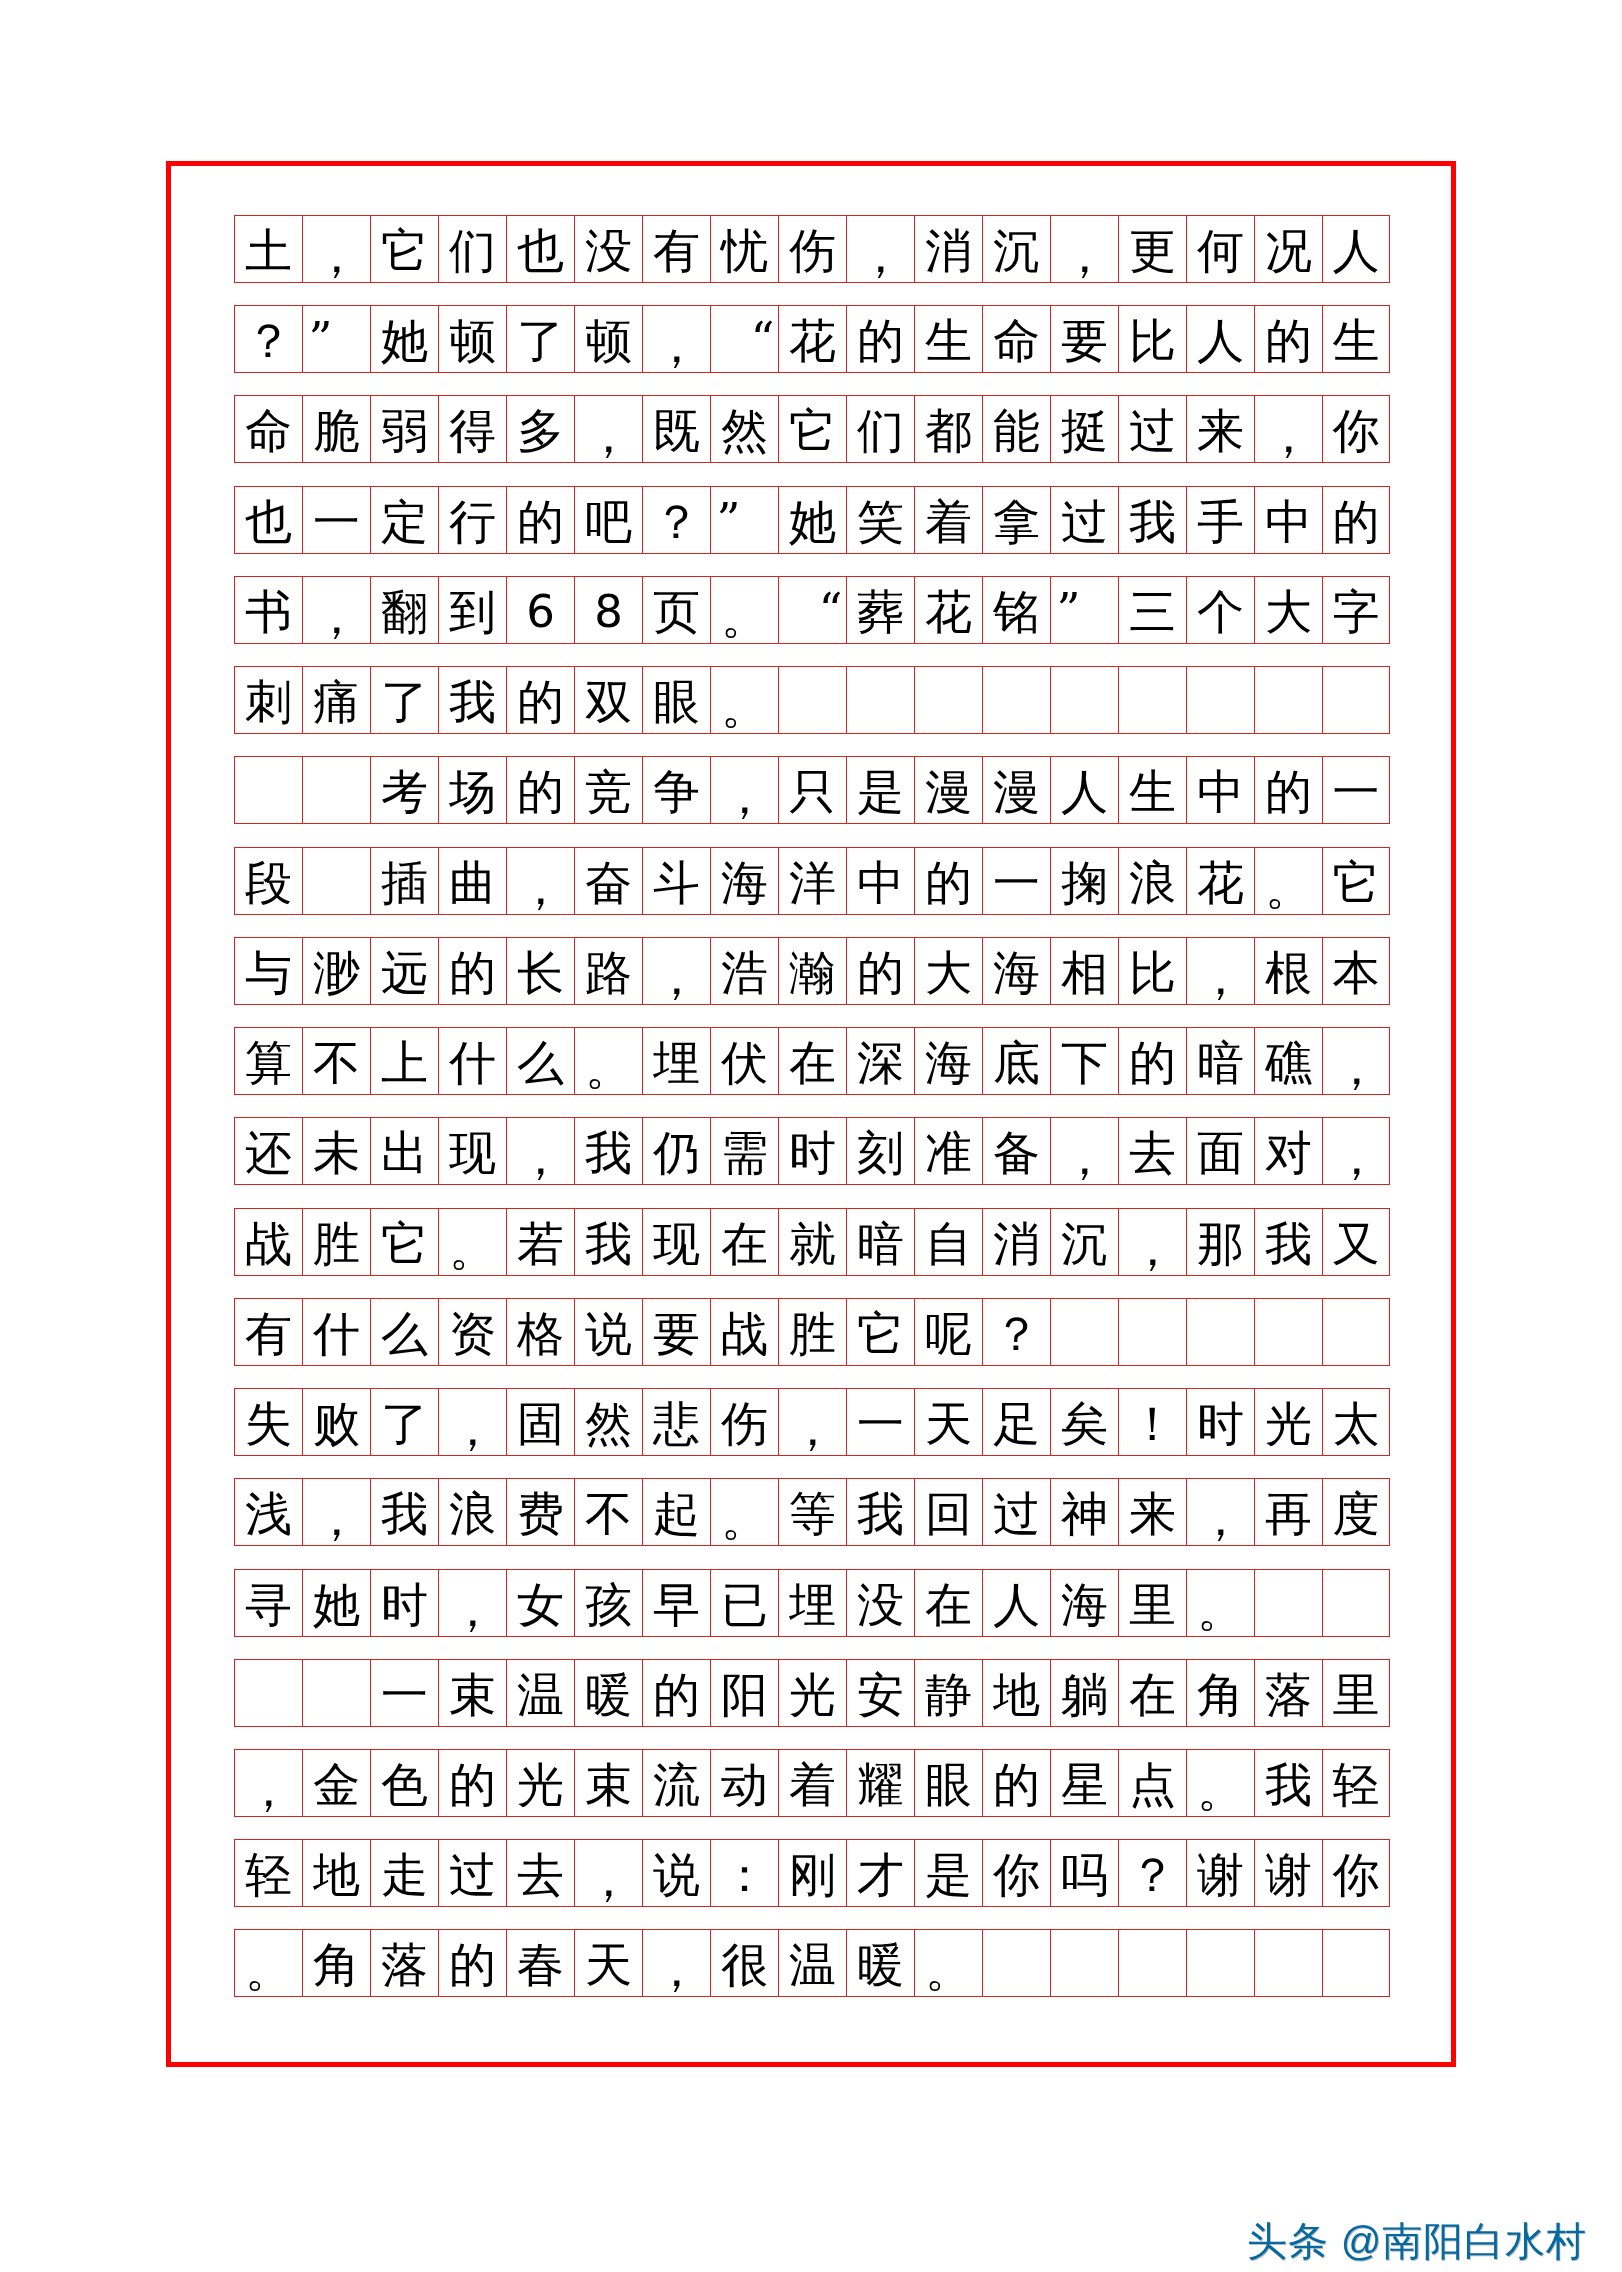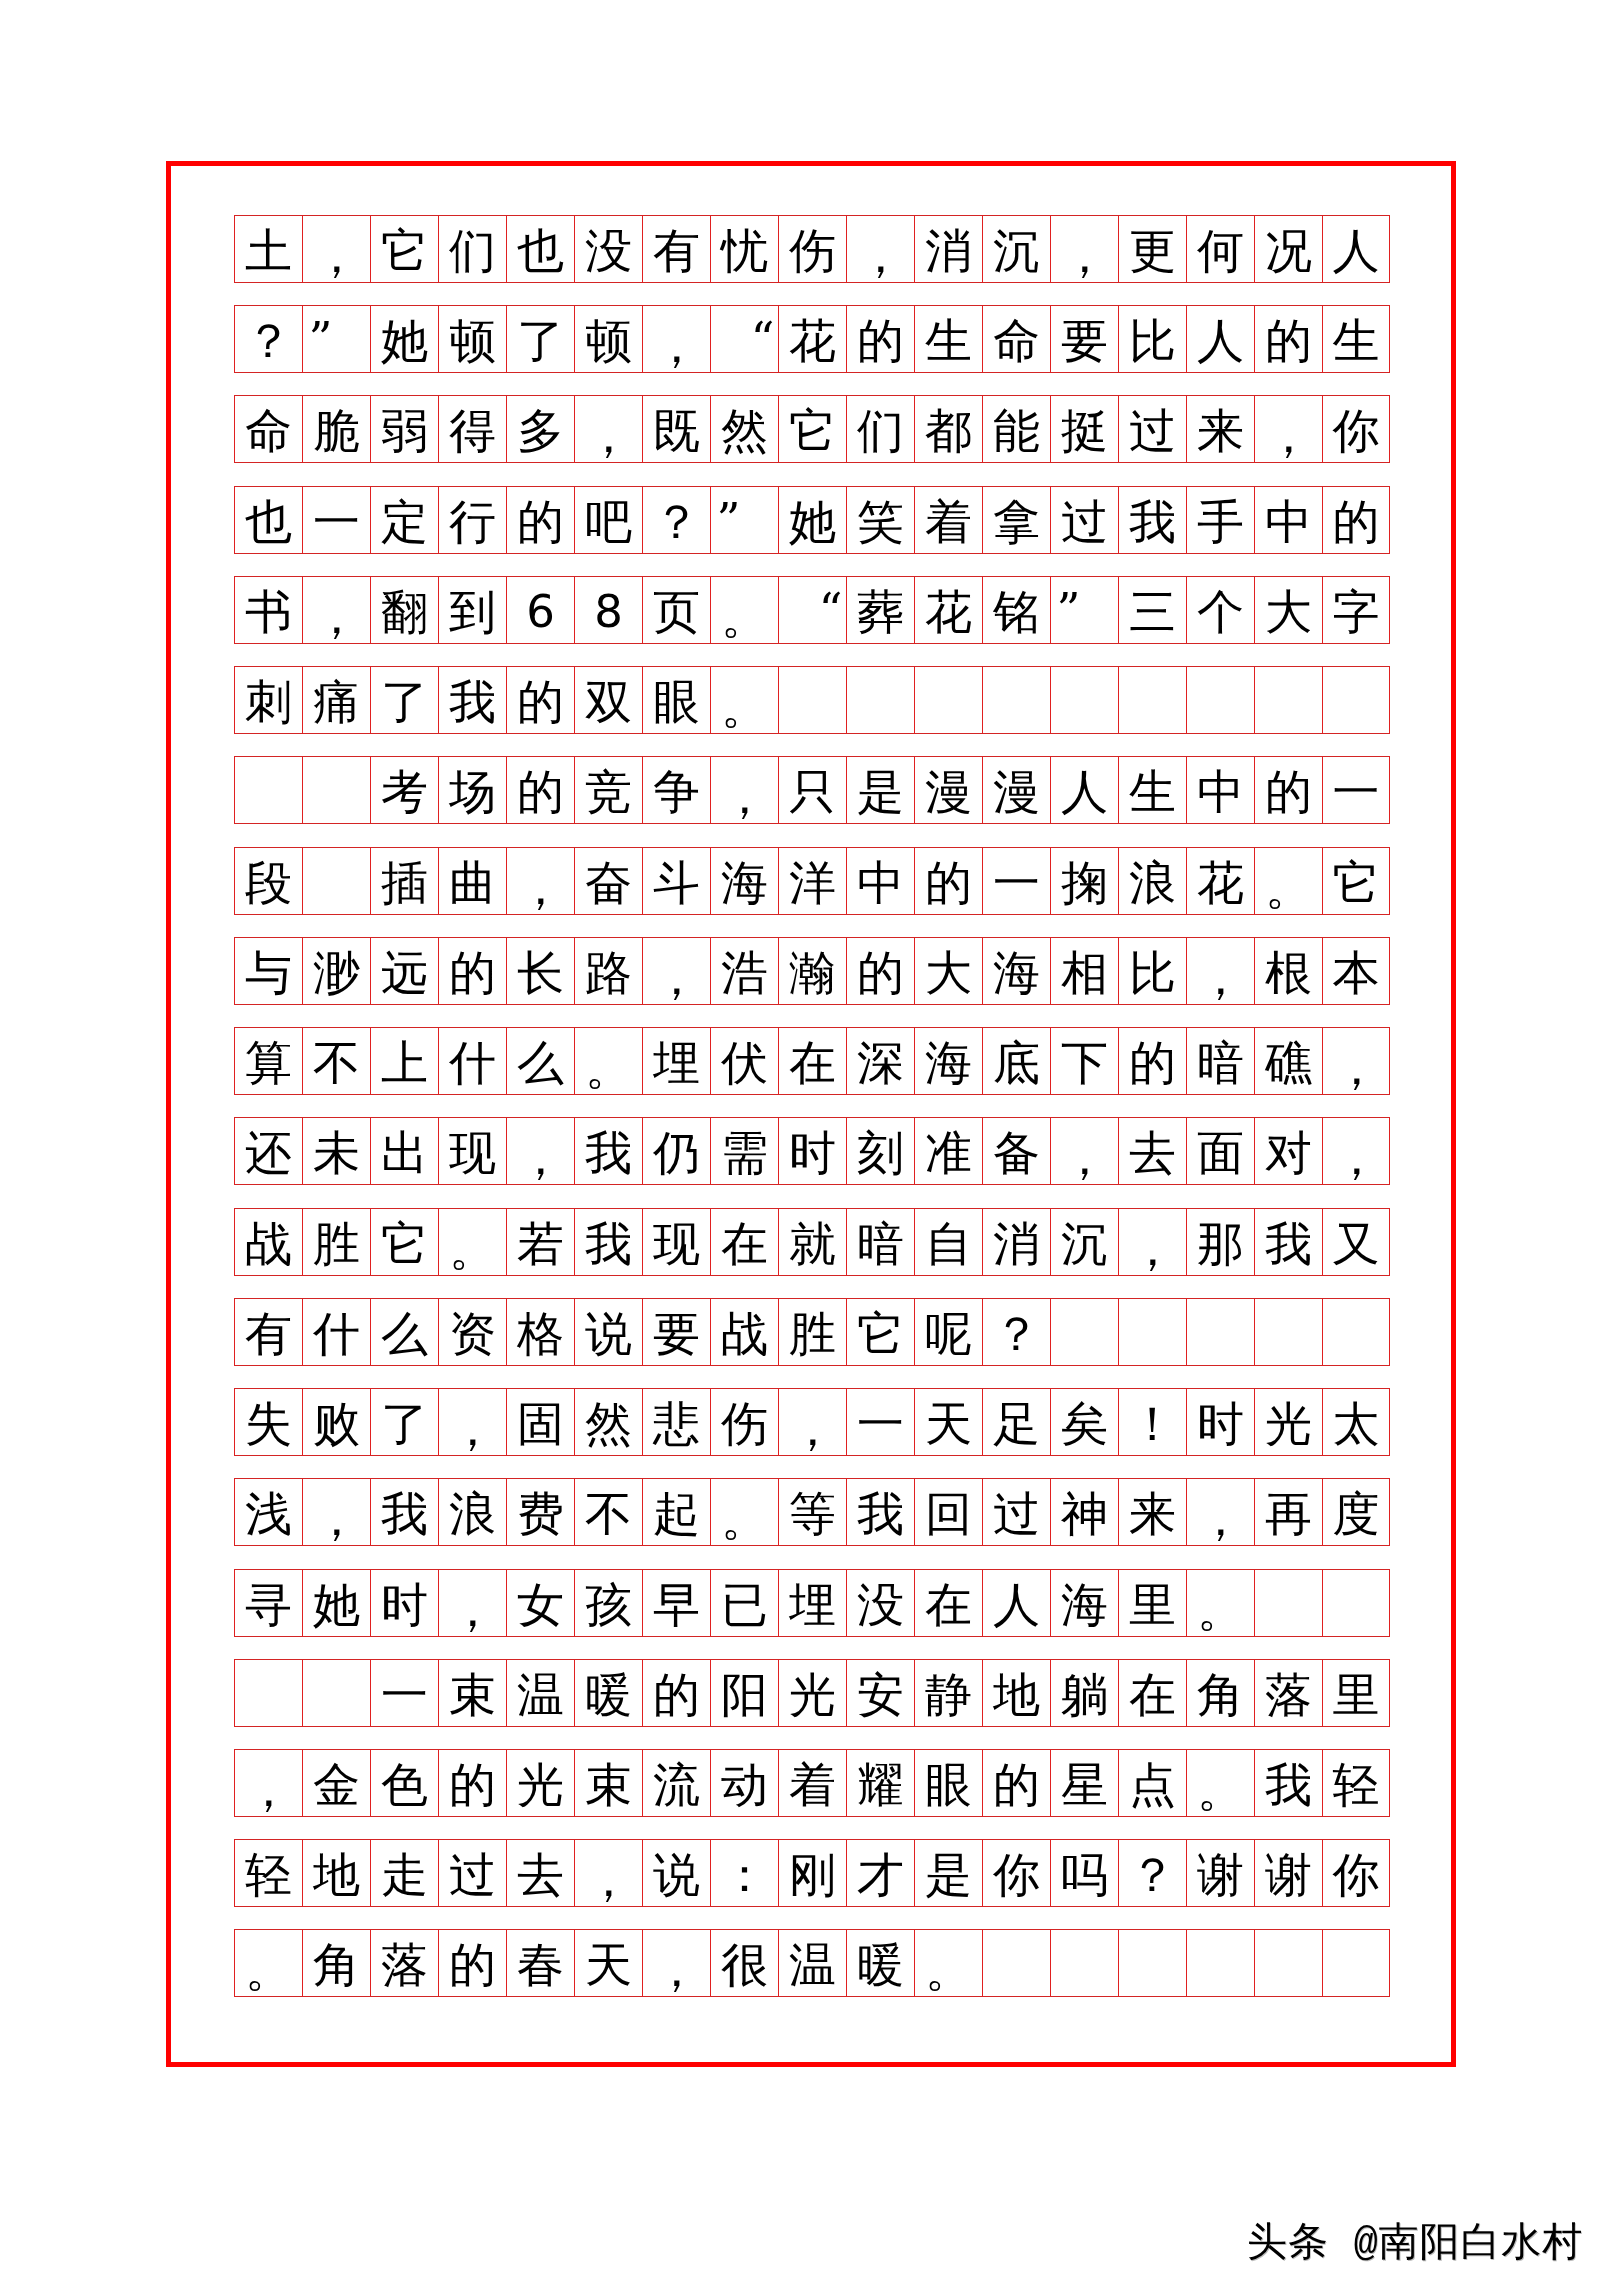--- a/index.html
+++ b/index.html
@@ -24,22 +24,22 @@
     font-size: 47px; line-height: 1; color: #000;
     padding-top: 2.7px;
   }
   .cell:last-child { border-right: 0.9px solid #e02020; }
   .cell.digit { font-family: "DejaVu Sans", "Liberation Sans", sans-serif; font-size: 45px; }
   .cell.punct-low { align-items: flex-end; justify-content: flex-start; padding-left: 10px; padding-bottom: 2.7px; }
   .cell.punct-open { justify-content: flex-end; align-items: flex-start; padding-right: 3.6px; padding-top: 9px; }
   .cell.punct-close { justify-content: flex-start; align-items: flex-start; padding-left: 5.5px; padding-top: 9px; }
   .watermark {
     position: absolute; left: 1247px; top: 2214px;
-    font-family: Liberation Mono, monospace;
-    font-size: 40px; color: #000000; letter-spacing: 0.9px;
+    font-family: Liberation Sans, sans-serif;
+    font-size: 40px; color: #0369a1; letter-spacing: 0.9px;
     text-shadow: 0.9px 0.9px 0 #bbb; white-space: nowrap;
   }
 </style>
 </head>
 <body>
 
 <div class="frame"></div>
 
 <div class="grid" id="grid">
     <div class="row" style="top: 0px;">

